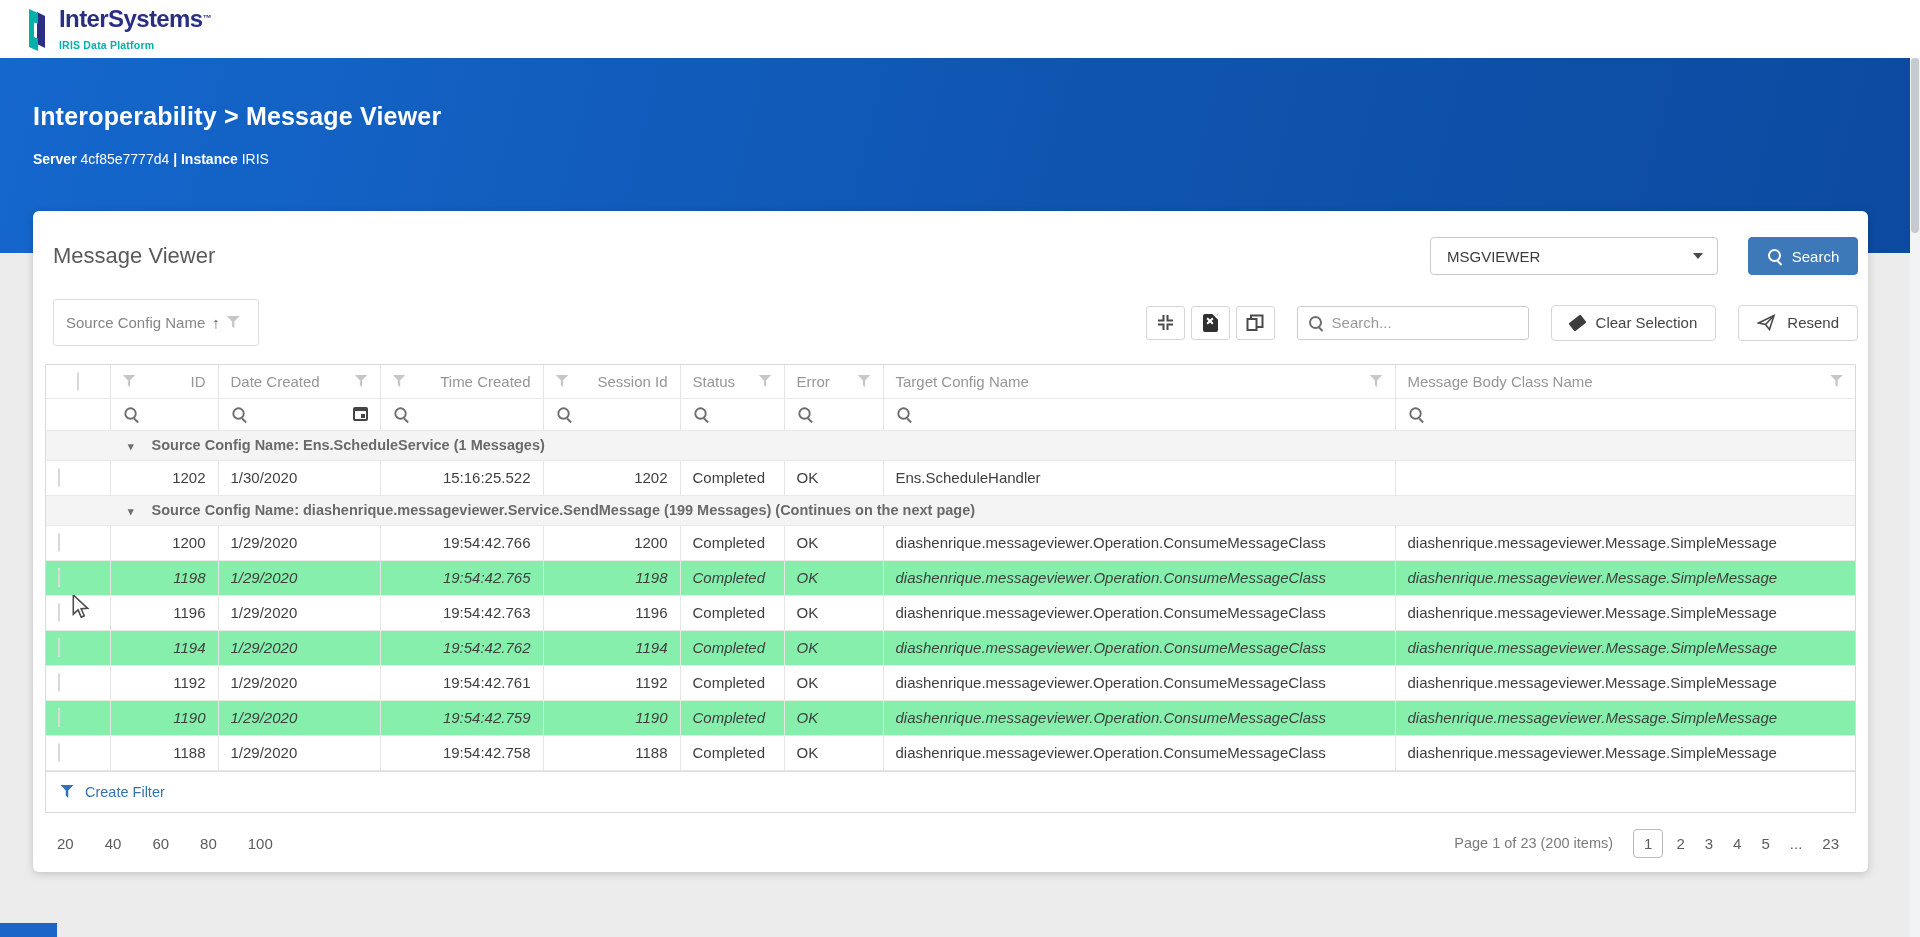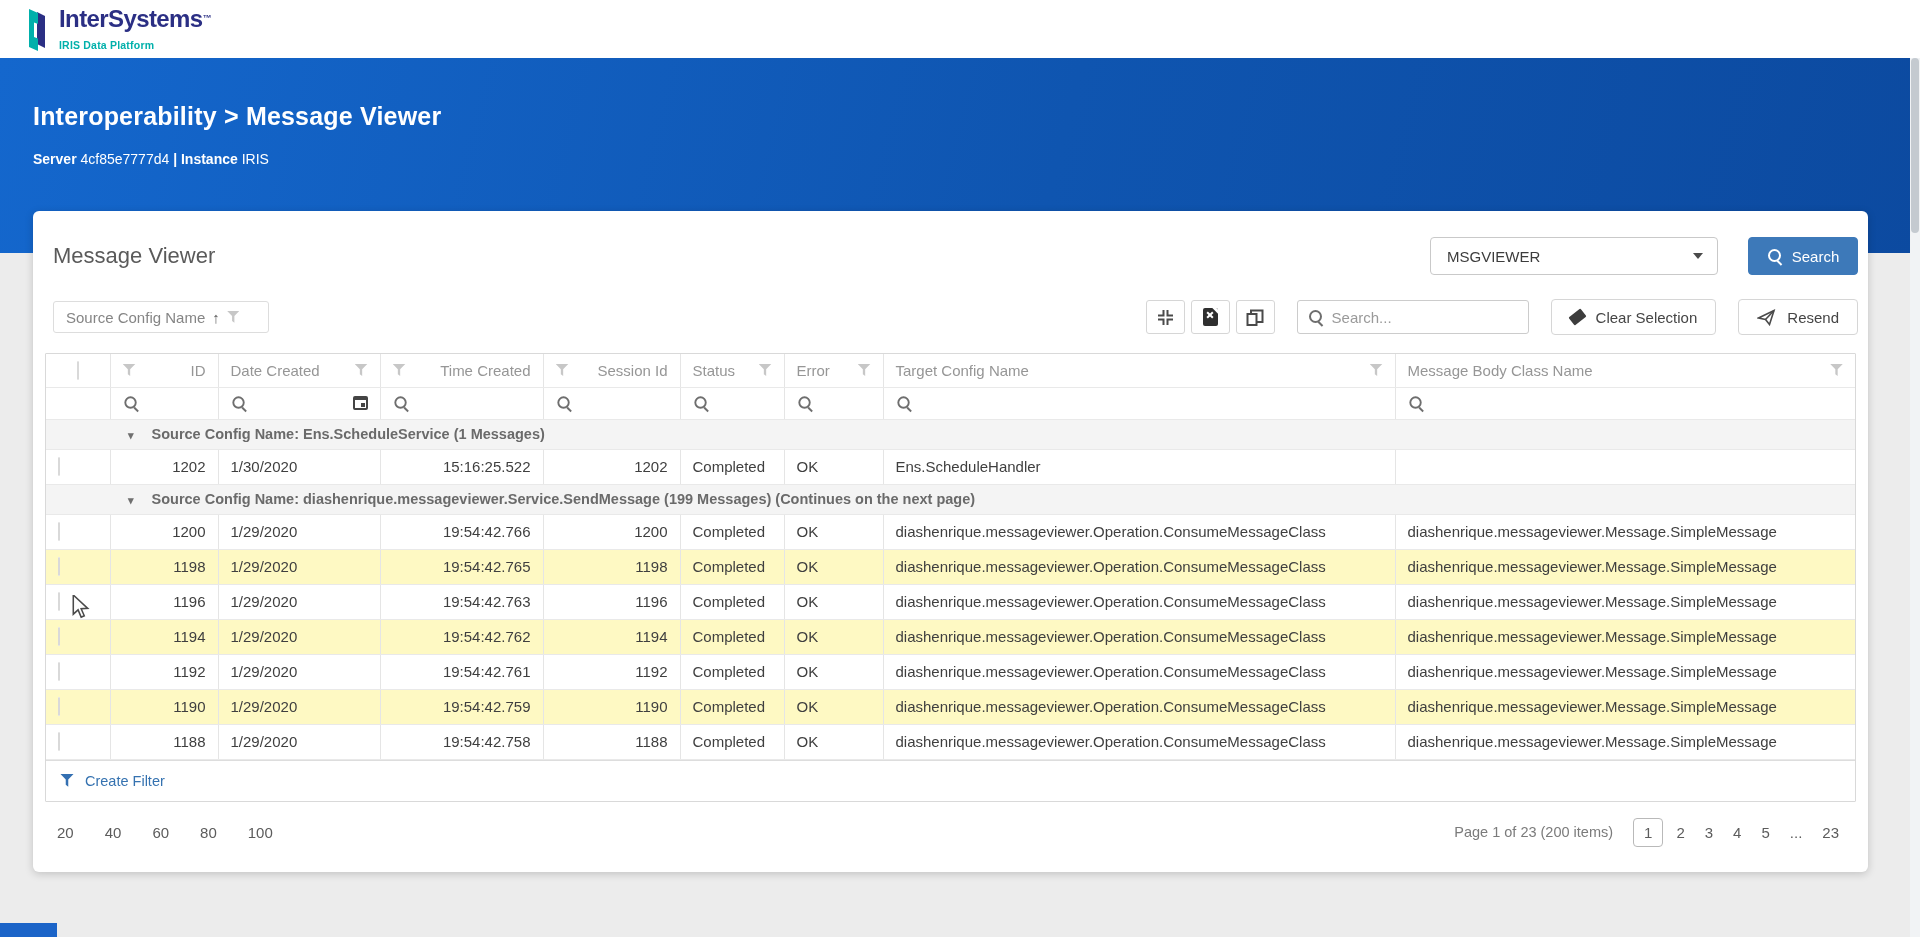--- a/index.html
+++ b/index.html
@@ -59,22 +59,22 @@
   .mag.white::before { border-color:#fff; } .mag.white::after { background:#fff; }
   .mag.small { transform:scale(0.95); }
 
   
   .funnel { width:13px; height:13px; flex:none; background:#c7c7c7;
     clip-path:polygon(0 0,100% 0,59% 42%,59% 95%,41% 80%,41% 42%); }
   .funnel.blue { background:#3470b2; width:14px; height:14px; }
 
   
   .toolbar { display:flex; justify-content:space-between; align-items:center; padding:0 10px 0 20px; margin-top:24px; }
-  .group-chip { height:32px; border:1px solid #ddd; border-radius:3px; background:#fff;
-    display:flex; align-items:center; gap:7px; padding:0 28px 0 12px; color:#858585; font-size:15px; cursor:pointer; }
+  .group-chip { height:47px; border:1px solid #ddd; border-radius:3px; background:#fff;
+    display:flex; align-items:center; gap:7px; padding:0 18px 0 12px; color:#858585; font-size:15px; cursor:pointer; }
   .sort-arrow { color:#5f5f5f; font-size:15px; }
   .toolbar-right { display:flex; align-items:center; }
   .icon-btn { width:39px; height:34px; border:1px solid #d6d6d6; border-radius:3px; background:#fff;
     display:flex; align-items:center; justify-content:center; margin-left:6px; cursor:pointer; }
   .tb-search { width:232px; height:34px; border:1px solid #ccc; border-radius:3px; background:#fff;
     display:flex; align-items:center; gap:8px; padding:0 10px; margin-left:22px; }
   .tb-search input { border:none; outline:none; font-size:15px; color:#444; width:170px; font-family:"Liberation Sans",sans-serif; }
   .tb-search input::placeholder { color:#9a9a9a; }
   .btn-light { height:36px; border:1px solid #d6d6d6; border-radius:4px; background:#fff;
     display:flex; align-items:center; gap:11px; padding:16px 18px; color:#454545; font-size:15px; margin-left:22px; cursor:pointer; }
@@ -95,21 +95,21 @@
   table { width:100%; border-collapse:collapse; table-layout:fixed; font-size:15px; }
   th, td { border-right:1px solid #e5e5e5; border-bottom:1px solid #e9e9e9; padding:0 12px; overflow:hidden; white-space:nowrap; }
   th:last-child, td:last-child { border-right:none; }
   thead th { height:33px; color:#969696; font-weight:400; }
   .th-flex { display:flex; align-items:center; justify-content:space-between; gap:6px; }
   tr.flt td { height:32px; }
   .flt-cell { display:flex; align-items:center; justify-content:space-between; }
   tr.group-row td { height:30px; background:#f4f4f4; color:#6a6a6a; font-weight:bold; font-size:14.5px; padding-left:82px; }
   .group-tri { color:#6f6f6f; font-size:11px; margin-right:18px; }
   tbody.rows td { height:35px; color:#3f3f3f; }
-  tbody.rows tr.alt td { background:#fef9c3; }
+  tbody.rows tr.alt td { background:#86efac;font-style:italic; }
   td.num { text-align:right; }
   .cb { width:17px; height:17px; border:1px solid #d9d9d9; border-radius:2px; background:#fdfdfd; margin:0 auto; }
 
   
   .filter-panel { height:41px; border-top:1px solid #ddd; display:flex; align-items:center; gap:11px; padding-left:14px; }
   .filter-panel span { color:#3572b0; font-size:14.5px; cursor:pointer; }
   .pager { display:flex; justify-content:space-between; align-items:center; padding:18px 22px 0 22px; }
   .page-sizes { display:flex; gap:27px; font-size:15px; color:#5c5c5c;text-align:right; }
   .page-sizes span { cursor:pointer; padding:4px 2px; }
   .pager-right { display:flex; align-items:center; font-size:15px; color:#5c5c5c; }

